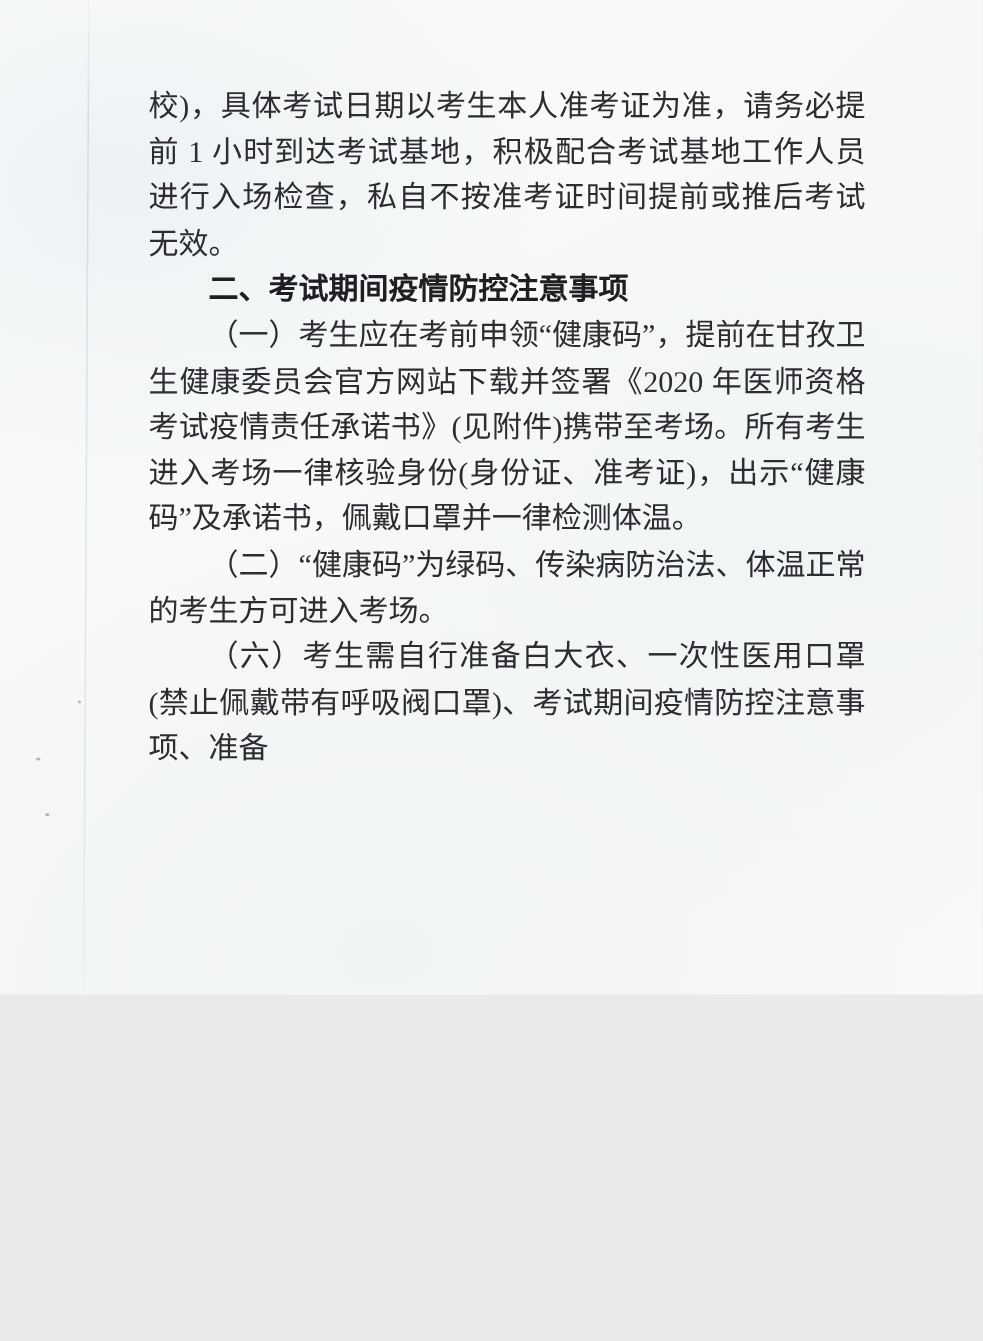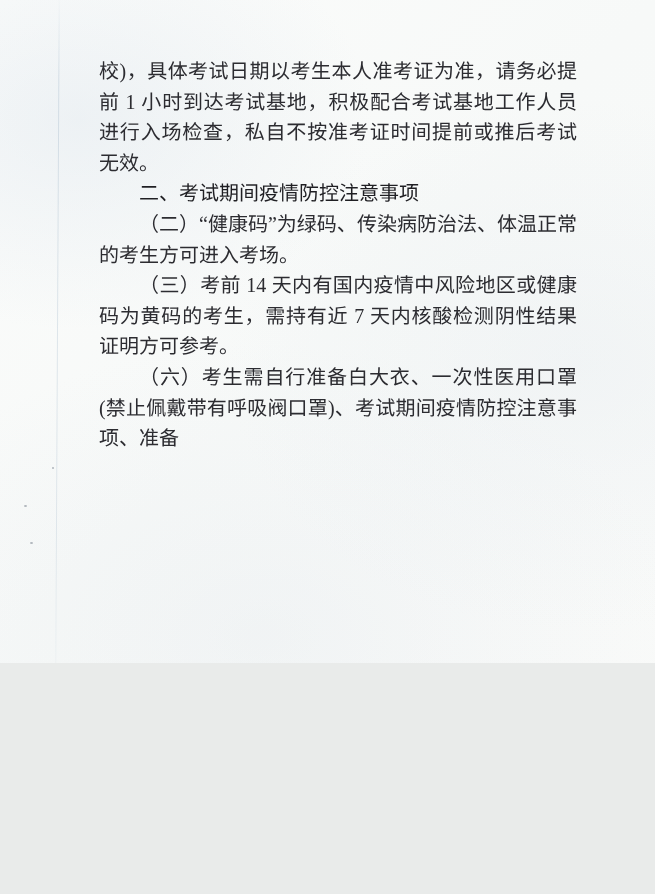--- a/index.html
+++ b/index.html
@@ -57,34 +57,34 @@
   }
   .content p {
     margin: 0;
     padding: 0;
     text-indent: 2em;
   }
   .content p.no-indent {
     text-indent: 0;
   }
   .content p.heading {
-    font-weight: 400;
+    font-weight: 700;
     font-family: "Liberation Sans", "DejaVu Sans", sans-serif;
     color: #1f1f23;
   }
 </style>
 </head>
 <body>
 
 <div class="paper">
   <div class="fold-line"></div>
   <div class="speck s1"></div>
   <div class="speck s2"></div>
   <div class="speck s3"></div>
 
   <div class="content">
     <p class="no-indent">校)，具体考试日期以考生本人准考证为准，请务必提前 1 小时到达考试基地，积极配合考试基地工作人员进行入场检查，私自不按准考证时间提前或推后考试无效。</p>
     <p class="heading">二、考试期间疫情防控注意事项</p>
+    <p>（一）考生应在考前申领“健康码”，提前在甘孜卫生健康委员会官方网站下载并签署《2020 年医师资格考试疫情责任承诺书》(见附件)携带至考场。所有考生进入考场一律核验身份(身份证、准考证)，出示“健康码”及承诺书，佩戴口罩并一律检测体温。</p>
     <p>（二）“健康码”为绿码、传染病防治法、体温正常的考生方可进入考场。</p>
-    <p>（三）考前 14 天内有国内疫情中风险地区或健康码为黄码的考生，需持有近 7 天内核酸检测阴性结果证明方可参考。</p>
     <p>（六）考生需自行准备白大衣、一次性医用口罩(禁止佩戴带有呼吸阀口罩)、考试期间疫情防控注意事项、准备</p>
   </div>
 </div>
 
 </body></html>

